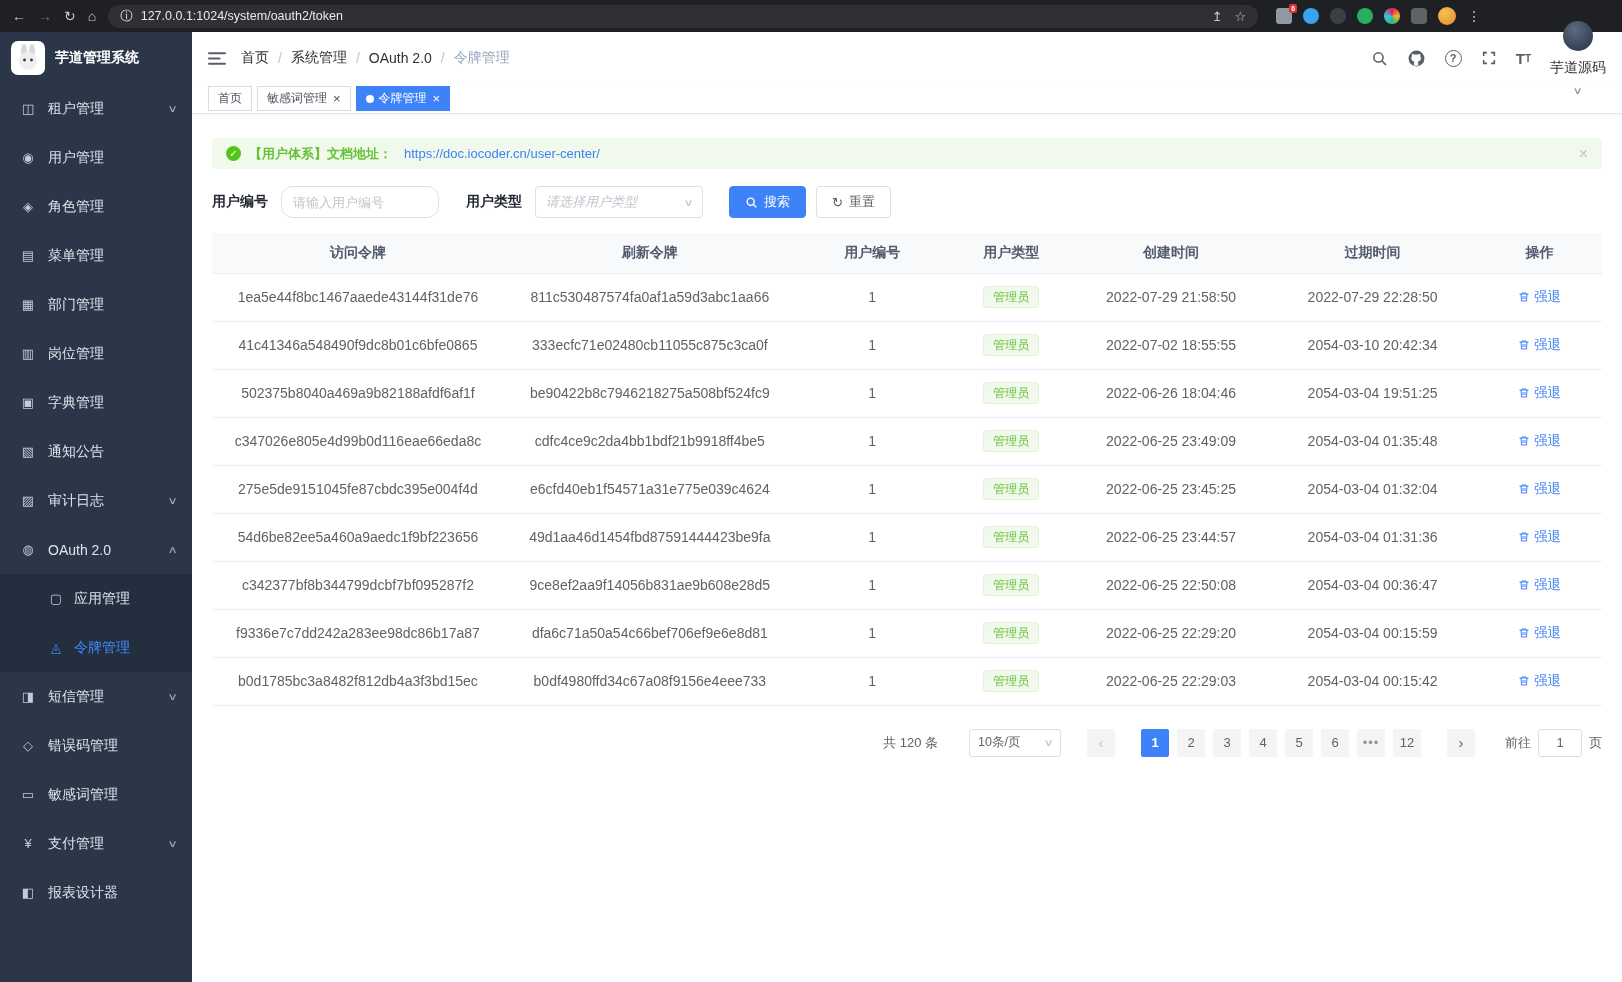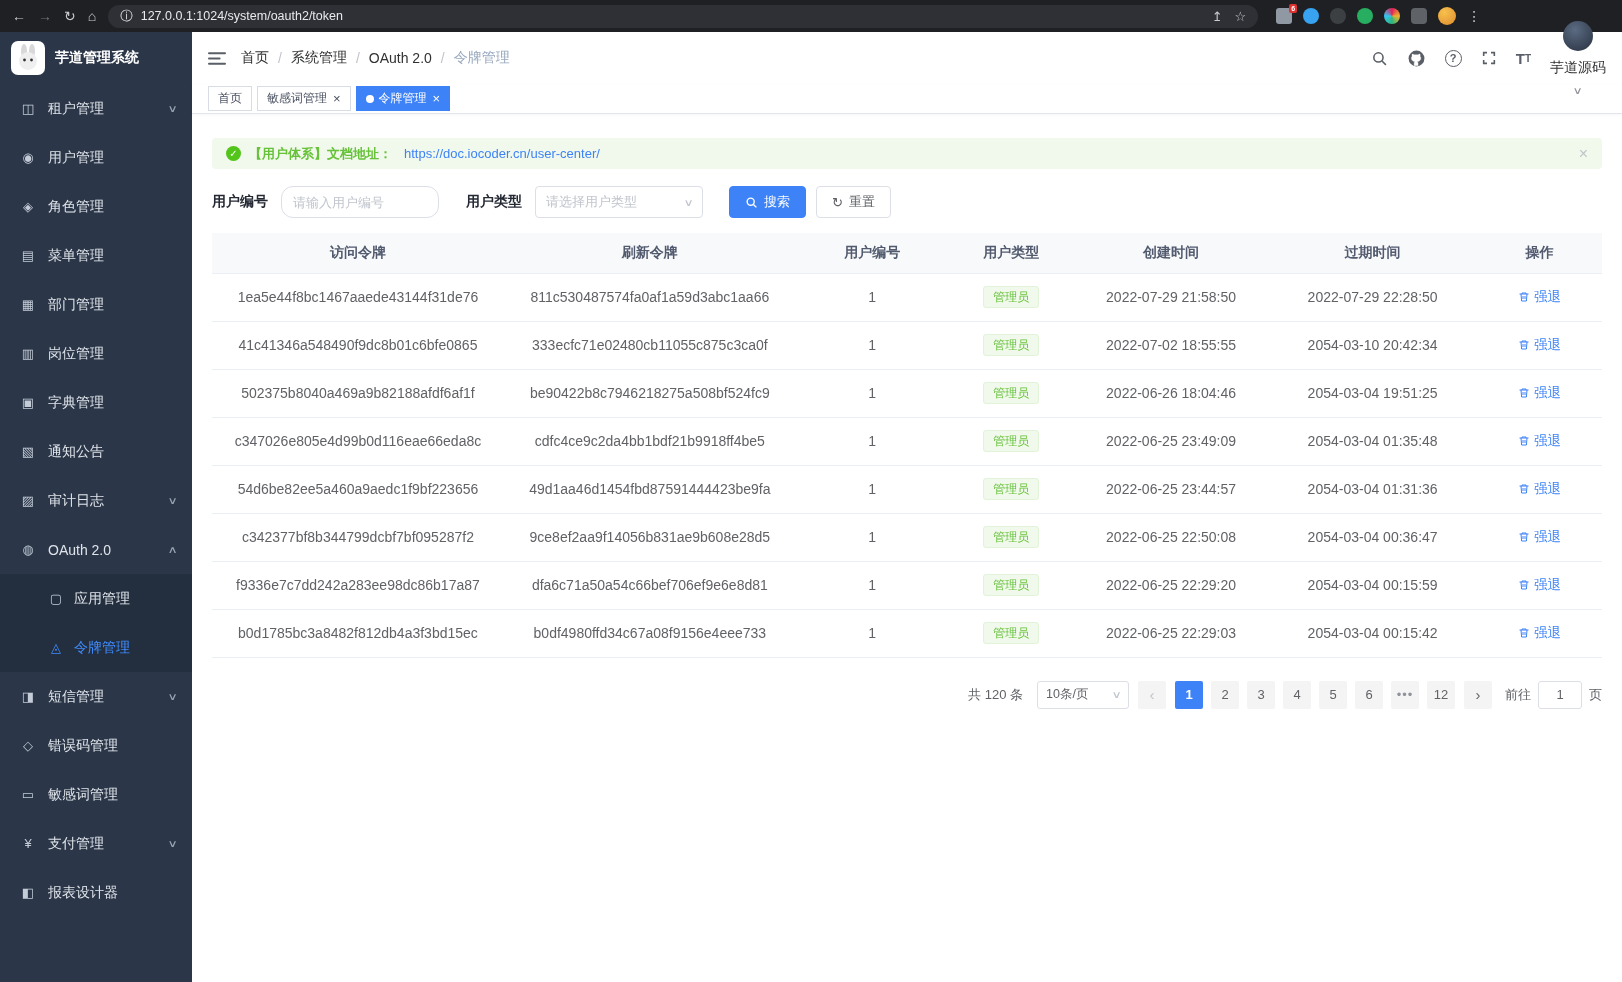--- a/index.html
+++ b/index.html
@@ -75,37 +75,37 @@
   .alert { height:31px; background:#f0f9eb; border-radius:4px; display:flex; align-items:center; gap:8px; padding:0 14px; font-size:13px; margin-top:12px; }
   .alert-check { width:15px; height:15px; border-radius:50%; background:#52c41a; color:#fff; font-size:10px; display:flex; align-items:center; justify-content:center; flex-shrink:0; }
   .alert-text { color:#67c23a; font-weight:700; }
   .alert-link { color:#3e82f7; cursor:pointer; text-decoration:none; margin-left:4px; }
   .alert-close { margin-left:auto; color:#c0c4cc; cursor:pointer; font-size:16px; line-height:1; }
 
   .filters { display:flex; align-items:center; margin:17px 0 4px; font-size:14px; }
   .f-label { font-weight:700; color:#242933; margin-right:13px; white-space:nowrap; }
   .f-input { width:158px; height:32px; border:1px solid #dcdfe6; border-radius:12px; padding:0 11px; font-size:13px; color:#606266; margin-right:27px; outline:none; }
   .f-input::placeholder { color:#c0c4cc; }
-  .f-select { width:168px; height:32px; border:1px solid #dcdfe6; border-radius:4px; padding:0 10px; font-size:13px; color:#c0c4cc; margin-right:26px; display:flex; align-items:center; justify-content:space-between; cursor:pointer; background:#fff; }
+  .f-select { width:168px; height:32px; border:1px solid #dcdfe6; border-radius:4px; padding:0 10px; font-size:13px; color:#c0c4cc; margin-right:26px; display:flex; align-items:center; justify-content:space-between; cursor:pointer; background:#fff;font-style:italic; }
   .sel-caret { font-size:10px; color:#c0c4cc; transform:scaleX(1.4); }
   .btn { height:32px; border-radius:4px; font-size:13px; display:inline-flex; align-items:center; gap:6px; padding:0 15px; cursor:pointer; }
   .btn-primary { background:#3e82f7; color:#fff; border:1px solid #3e82f7; }
   .btn-plain { background:#fff; color:#606266; border:1px solid #dcdfe6; margin-left:10px; }
   .btn .ricon { font-size:13px; line-height:1; }
 
   
   table.token-table { width:100%; border-collapse:collapse; margin-top:15px; font-size:14px; color:#606266; table-layout:fixed; }
   .token-table th { height:40px; background:#f8f9fb; color:#515a6e; font-weight:700; font-size:14px; border-bottom:1px solid #ebeef5; text-align:center; }
   .token-table td { height:48px; border-bottom:1px solid #ebeef5; text-align:center; white-space:nowrap; overflow:hidden; text-overflow:ellipsis; }
   .tag { display:inline-block; padding:4px 9px; font-size:12px; line-height:1; border-radius:3px; background:#f0f9eb; border:1px solid #e1f3d8; color:#67c23a;font-family:Liberation Serif, serif; }
   .kick-link { color:#3e82f7; cursor:pointer; display:inline-flex; align-items:center; gap:4px; font-size:13.5px; text-decoration:none; }
   .kick-link svg { display:block; }
 
   
-  .pagination { display:flex; align-items:center; justify-content:flex-end; gap:9px; margin-top:23px; font-size:13px; color:#606266; padding-bottom:20px; }
+  .pagination { display:flex; align-items:center; justify-content:flex-end; gap:26px; margin-top:23px; font-size:13px; color:#606266; padding-bottom:20px; }
   .pg-total { margin-right:5px; }
   .pg-size { width:92px; height:28px; border:1px solid #dcdfe6; border-radius:3px; padding:0 8px; display:flex; align-items:center; justify-content:space-between; font-size:12.5px; color:#606266; cursor:pointer; background:#fff; }
   .pg-arrow { width:28px; height:28px; border:none; background:#f4f4f5; border-radius:2px; font-size:15px; color:#606266; cursor:pointer; display:flex; align-items:center; justify-content:center; }
   .pg-arrow.disabled { color:#c0c4cc; cursor:default; }
   .page-list { display:flex; gap:8px; }
   .page-btn { min-width:28px; height:28px; border:none; background:#f4f4f5; border-radius:2px; font-size:13px; color:#606266; cursor:pointer; }
   .page-btn.active { background:#3e82f7; color:#fff; font-weight:700; }
   .page-btn.more { color:#909399; letter-spacing:1px; }
   .pg-goto { display:flex; align-items:center; gap:7px; margin-left:4px; }
   .goto-input { width:44px; height:28px; border:1px solid #dcdfe6; border-radius:3px; text-align:center; font-size:13px; color:#606266; outline:none; }
@@ -430,20 +430,36 @@
     <td>
       <a class="kick-link">
         <svg width="12" height="12" viewBox="0 0 24 24" fill="none" stroke="currentColor" stroke-width="2">
                     <path d="M3 6h18M8 6V4h8v2M6 6l1.2 14h9.6L18 6M10 10v6M14 10v6"></path>
                   </svg>
         <span class="kick-label">强退</span>
       </a>
     </td>
   </tr>
             <tr class="table-row">
+    <td class="c-access">275e5de9151045fe87cbdc395e004f4d</td>
+    <td class="c-refresh">e6cfd40eb1f54571a31e775e039c4624</td>
+    <td class="c-uid">1</td>
+    <td><span class="tag">管理员</span></td>
+    <td class="c-created">2022-06-25 23:45:25</td>
+    <td class="c-expires">2054-03-04 01:32:04</td>
+    <td>
+      <a class="kick-link">
+        <svg width="12" height="12" viewBox="0 0 24 24" fill="none" stroke="currentColor" stroke-width="2">
+                    <path d="M3 6h18M8 6V4h8v2M6 6l1.2 14h9.6L18 6M10 10v6M14 10v6"></path>
+                  </svg>
+        <span class="kick-label">强退</span>
+      </a>
+    </td>
+  </tr>
+            <tr class="table-row">
     <td class="c-access">54d6be82ee5a460a9aedc1f9bf223656</td>
     <td class="c-refresh">49d1aa46d1454fbd87591444423be9fa</td>
     <td class="c-uid">1</td>
     <td><span class="tag">管理员</span></td>
     <td class="c-created">2022-06-25 23:44:57</td>
     <td class="c-expires">2054-03-04 01:31:36</td>
     <td>
       <a class="kick-link">
         <svg width="12" height="12" viewBox="0 0 24 24" fill="none" stroke="currentColor" stroke-width="2">
                     <path d="M3 6h18M8 6V4h8v2M6 6l1.2 14h9.6L18 6M10 10v6M14 10v6"></path>

